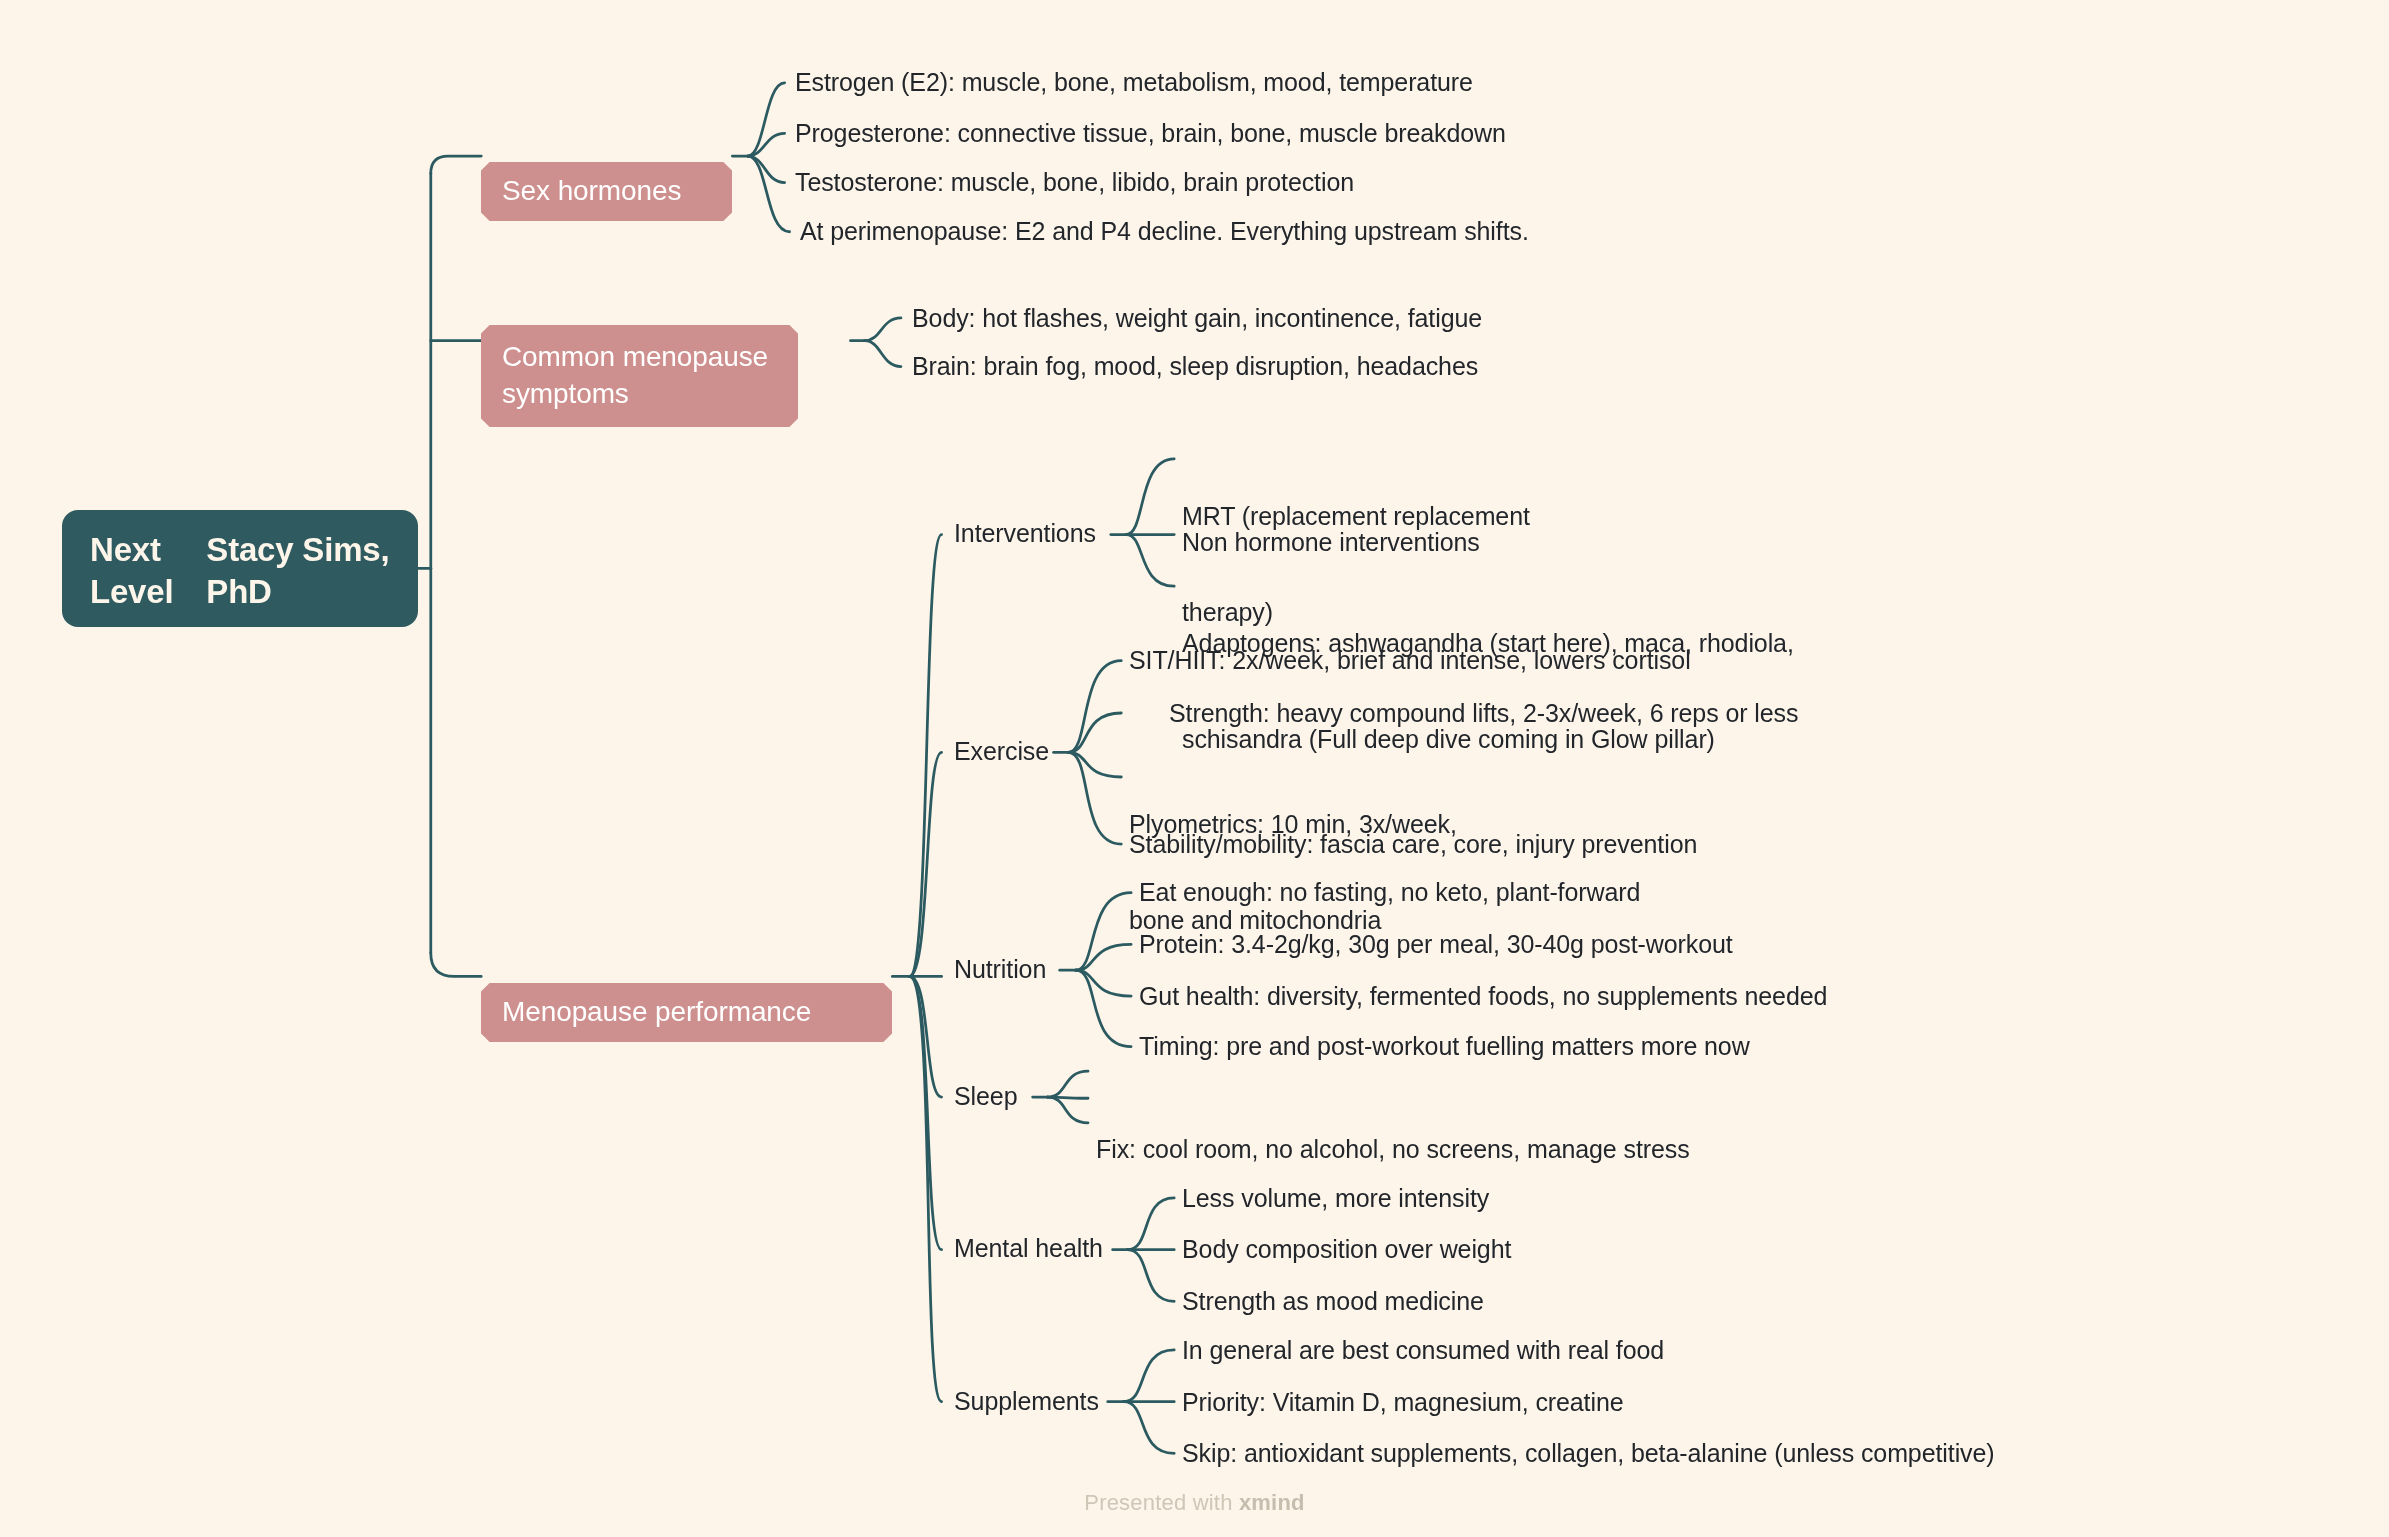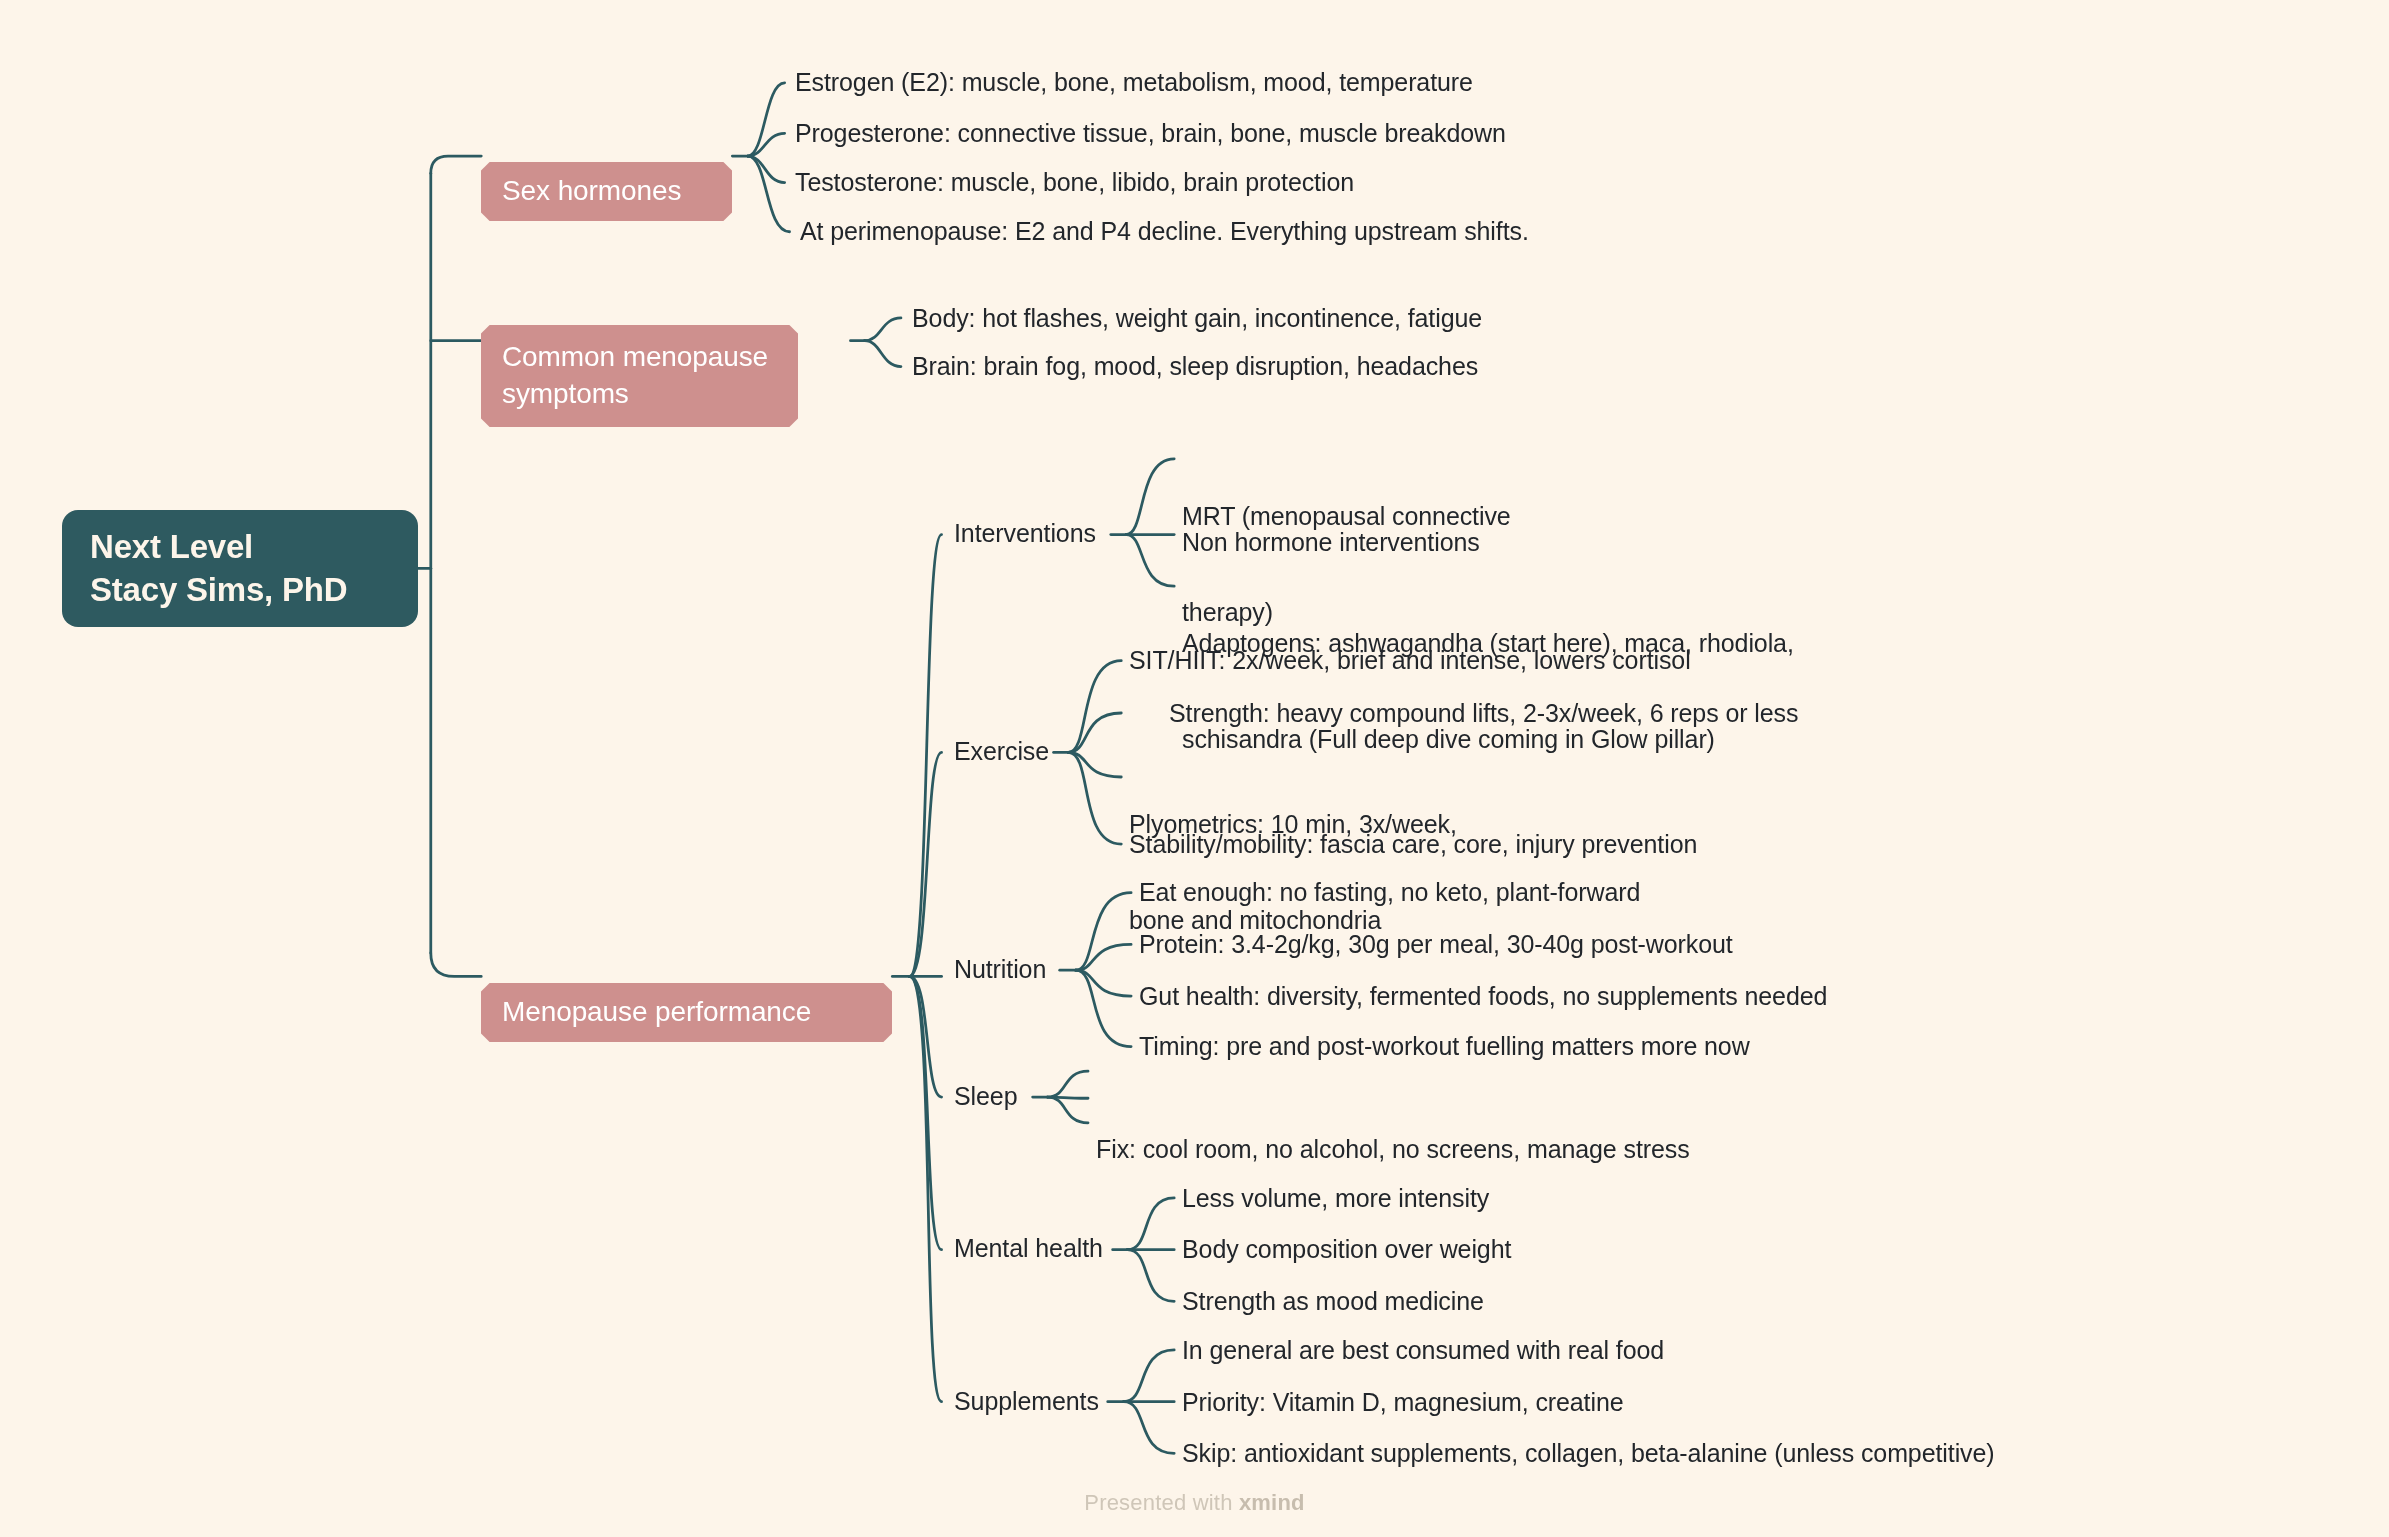--- a/index.html
+++ b/index.html
@@ -28,21 +28,21 @@
     position: absolute;
     left: 62px;
     top: 510px;
     width: 356px;
     height: 117px;
     background: #2E5A60;
     border-radius: 16px;
     box-sizing: border-box;
     padding: 18.5px 28px;
     display: flex;
-    flex-direction: column;
+    flex-direction: row;
     justify-content: center;
     color: #FDF5EA;
     font-size: 33px;
     font-weight: bold;
     line-height: 1.28;
     letter-spacing: -0.2px;
   }
 
   
   .branch-node {
@@ -213,21 +213,21 @@
   <div class="leaf" style="left:912px; top:350px;">Brain: brain fog, mood, sleep disruption, headaches</div>
 
   <div class="subtopic" style="left:954px; top:518px;">Interventions</div>
   <div class="subtopic" style="left:954px; top:736px;">Exercise</div>
   <div class="subtopic" style="left:954px; top:954px;">Nutrition</div>
   <div class="subtopic" style="left:954px; top:1081px;">Sleep</div>
   <div class="subtopic" style="left:954px; top:1233px;">Mental health</div>
   <div class="subtopic" style="left:954px; top:1386px;">Supplements</div>
 
   <div class="leaf" style="left:1182px; top:436px;">
-    <div>MRT (menopausal connective</div>
+    <div>MRT (replacement replacement</div>
     <div>therapy)</div>
   </div>
   <div class="leaf" style="left:1182px; top:526px;">Non hormone interventions</div>
   <div class="leaf" style="left:1182px; top:563px;">
     <div>Adaptogens: ashwagandha (start here), maca, rhodiola,</div>
     <div>schisandra (Full deep dive coming in Glow pillar)</div>
   </div>
 
   <div class="leaf" style="left:1129px; top:644px;">SIT/HIIT: 2x/week, brief and intense, lowers cortisol</div>
   <div class="leaf" style="left:1129px; top:697px;margin-left:40px;">Strength: heavy compound lifts, 2-3x/week, 6 reps or less</div>

